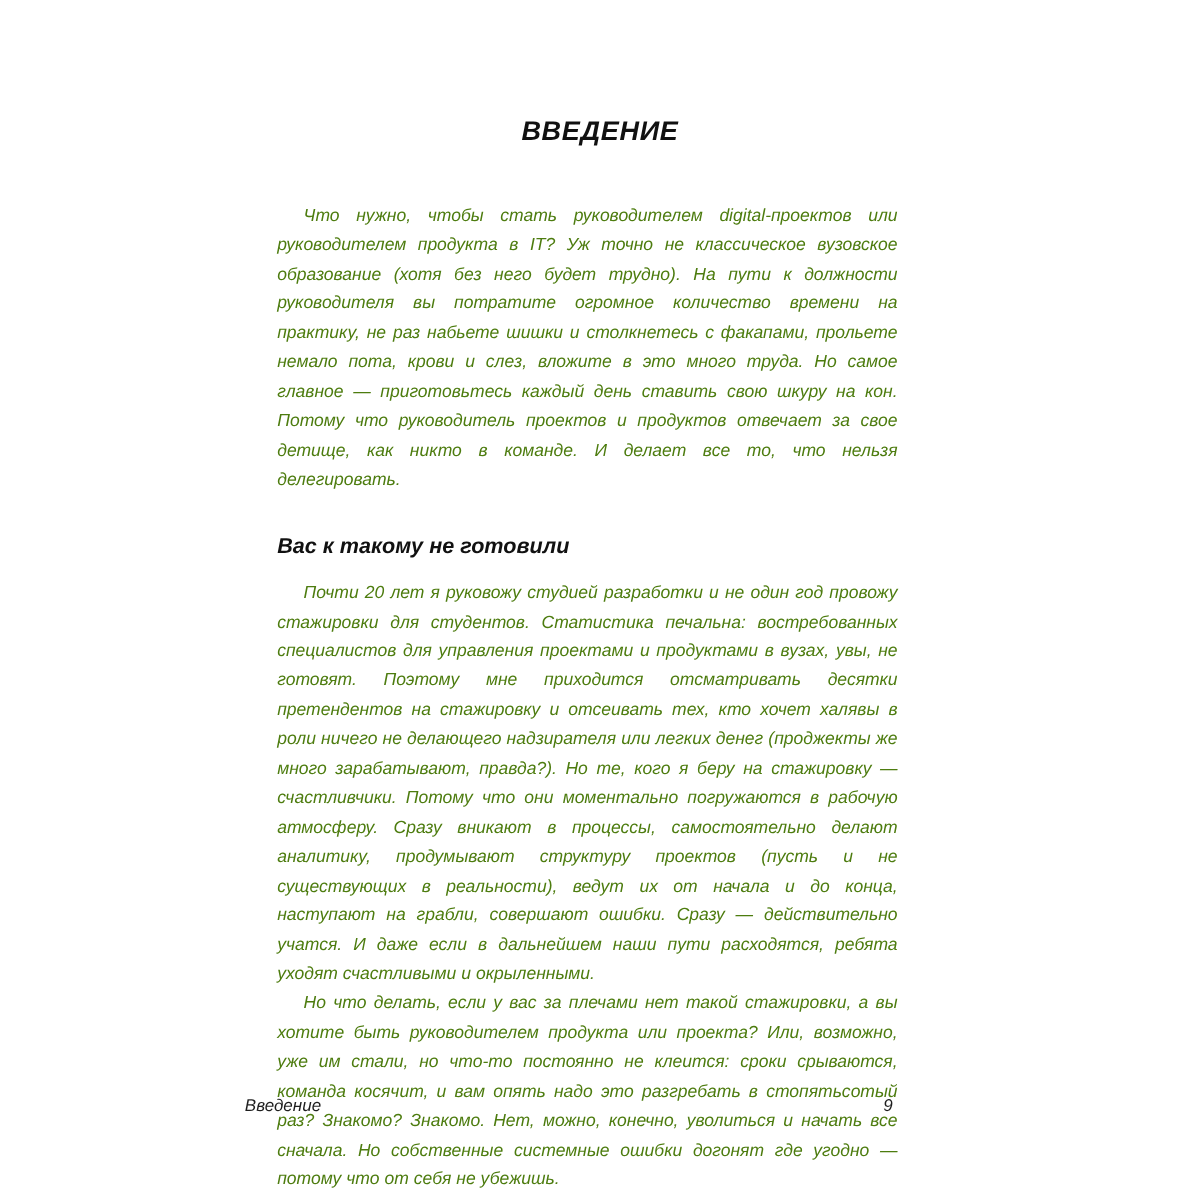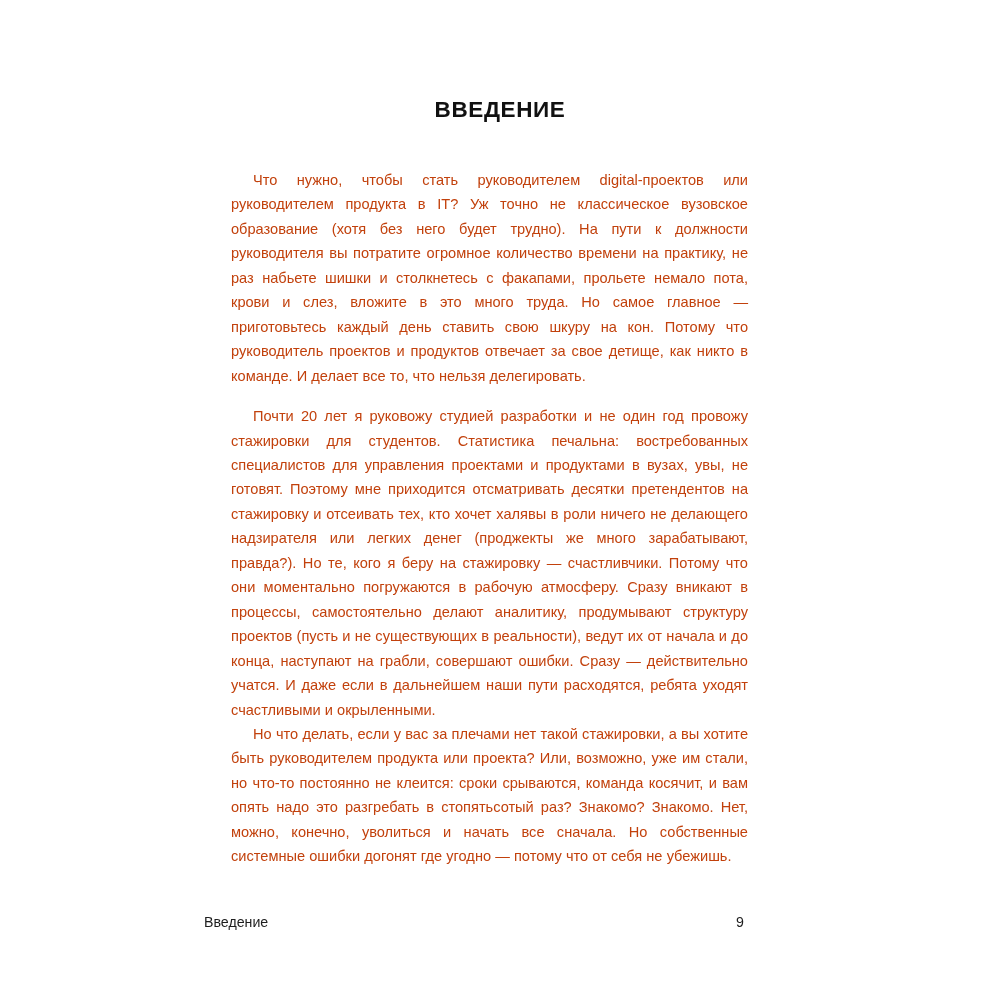--- a/index.html
+++ b/index.html
@@ -16,20 +16,21 @@
     -webkit-font-smoothing: antialiased;
     overflow: hidden;
   }
 
   .page {
     position: relative;
     width: 1000px;
     height: 1000px;
     background: #ffffff;
     box-sizing: border-box;
+    font-style: italic;
   }
 
   
   .chapter-title {
     position: absolute;
     top: 82px;
     left: 0;
     width: 1000px;
     text-align: center;
     font-size: 22.5px;
@@ -47,21 +48,21 @@
     width: 517px;
   }
 
   .body-par {
     margin: 0;
     font-size: 14.6px;
     line-height: 24.45px;
     text-align: justify;
     text-justify: inter-word;
     text-indent: 22px;
-    color: #c2410c;
+    color: #4d7c0f;
     hyphens: manual;
     word-spacing: 0.1px;
   }
 
   .body-par + .body-par {
   }
 
   
   .section-heading {
     margin: 0;
@@ -102,20 +103,21 @@
 <body>
 
 <div class="page">
 
   <h1 class="chapter-title">ВВЕДЕНИЕ</h1>
 
   <div class="content">
 
     <p class="body-par">Что нужно, чтобы стать руководителем digital-проектов или руководителем продукта в IT? Уж точно не классическое вузовское образование (хотя без него будет трудно). На пути к должности руководителя вы потратите огромное количество времени на практику, не раз набьете шишки и столкнетесь с факапами, прольете немало пота, крови и слез, вложите в это много труда. Но самое главное — приготовьтесь каждый день ставить свою шкуру на кон. Потому что руководитель проектов и продуктов отвечает за свое детище, как никто в команде. И делает все то, что нельзя делегировать.</p>
 
+    <h2 class="section-heading gap-before-heading">Вас к такому не готовили</h2>
 
     <p class="body-par gap-after-heading">Почти 20 лет я руковожу студией разработки и не один год провожу стажировки для студентов. Статистика печальна: востребованных специалистов для управления проектами и продуктами в вузах, увы, не готовят. Поэтому мне приходится отсматривать десятки претендентов на стажировку и отсеивать тех, кто хочет халявы в роли ничего не делающего надзирателя или легких денег (проджекты же много зарабатывают, правда?). Но те, кого я беру на стажировку — счастливчики. Потому что они моментально погружаются в рабочую атмосферу. Сразу вникают в процессы, самостоятельно делают аналитику, продумывают структуру проектов (пусть и не существующих в реальности), ведут их от начала и до конца, наступают на грабли, совершают ошибки. Сразу — действительно учатся. И даже если в дальнейшем наши пути расходятся, ребята уходят счастливыми и окрыленными.</p>
 
     <p class="body-par">Но что делать, если у вас за плечами нет такой стажировки, а вы хотите быть руководителем продукта или проекта? Или, возможно, уже им стали, но что-то постоянно не клеится: сроки срываются, команда косячит, и вам опять надо это разгребать в стопятьсотый раз? Знакомо? Знакомо. Нет, можно, конечно, уволиться и начать все сначала. Но собственные системные ошибки догонят где угодно — потому что от себя не убежишь.</p>
 
   </div>
 
   <div class="footer">
     <span class="footer-label">Введение</span>
     <span class="footer-page">9</span>

